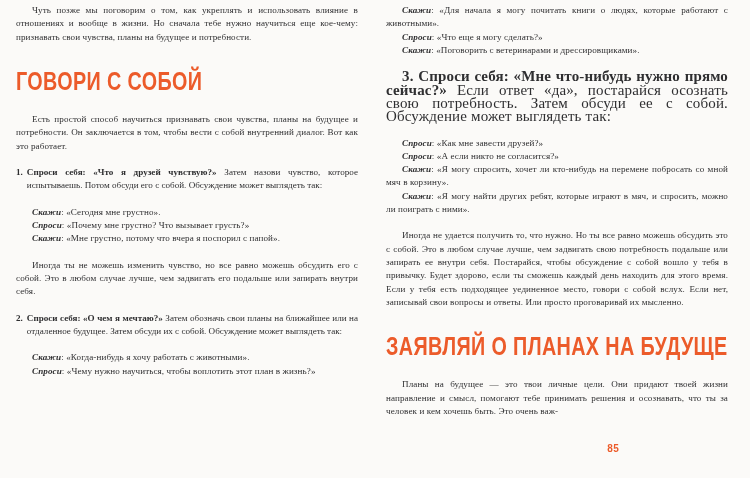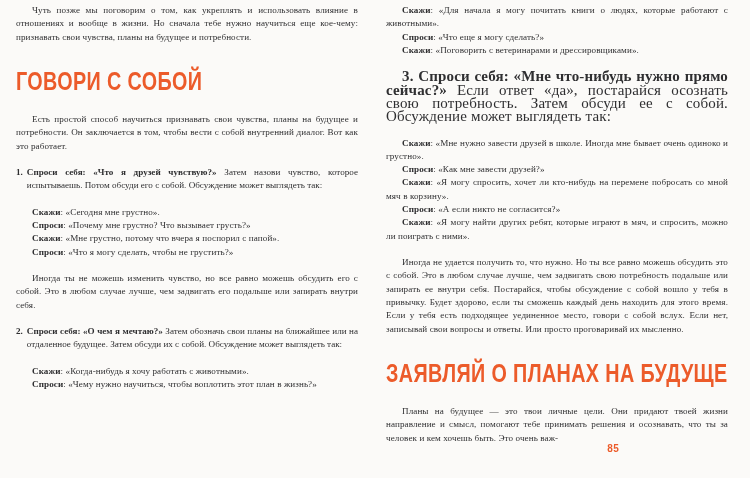--- a/index.html
+++ b/index.html
@@ -90,20 +90,21 @@
   }
   .dline {
     font-size: 9.1px;
     line-height: 13.3px;
     text-align: justify;
     text-indent: 16px;
     color: #2f2f31;
   }
   .dline .spk {
     font-weight: bold;
+    font-style: italic;
   }
 
   
   .heading {
     font-family: "Liberation Sans Narrow", "Liberation Sans", "DejaVu Sans", sans-serif;
     font-weight: bold;
     font-size: 26px;
     line-height: 30px;
     letter-spacing: 0.5px;
     color: #ec5b2a;
@@ -155,21 +156,20 @@
           <span class="lead">Спроси себя: «Что я друзей чувствую?»</span><span> Затем назови чувство, которое испытываешь. Потом обсуди его с собой. Обсуждение может выглядеть так:</span>
         </span>
       </div>
 
       <div class="gap-md"></div>
 
       <div class="dialog">
         <p class="dline"><span class="spk">Скажи</span><span>: «Сегодня мне грустно».</span></p>
         <p class="dline"><span class="spk">Спроси</span><span>: «Почему мне грустно? Что вызывает грусть?»</span></p>
         <p class="dline"><span class="spk">Скажи</span><span>: «Мне грустно, потому что вчера я поспорил с папой».</span></p>
-        <p class="dline"><span class="spk">Спроси</span><span>: «Что я могу сделать, чтобы не грустить?»</span></p>
       </div>
 
       <div class="gap-md"></div>
 
       <p class="body-par">Иногда ты не можешь изменить чувство, но все равно можешь обсудить его с собой. Это в любом случае лучше, чем задвигать его подальше или запирать внутри себя.</p>
 
       <div class="gap-md"></div>
 
       <div class="numitem">
         <span class="num">2.</span>
@@ -196,24 +196,23 @@
       </div>
 
       <div class="gap-md"></div>
 
       <p class="numitem-flat"><span class="lead">3.</span>
          <span class="lead">Спроси себя: «Мне что-нибудь нужно прямо сейчас?»</span><span> Если ответ «да», постарайся осознать свою потребность. Затем обсуди ее с собой. Обсуждение может выглядеть так:</span></p>
 
       <div class="gap-md"></div>
 
       <div class="dialog">
-        <p class="dline"><span class="spk">Скажи</span><span>: «Мне нужно завести друзей в школе. Иногда мне бывает очень одиноко и грустно».</span></p>
         <p class="dline"><span class="spk">Спроси</span><span>: «Как мне завести друзей?»</span></p>
+        <p class="dline"><span class="spk">Спроси</span><span>: «А если никто не согласится?»</span></p>
         <p class="dline"><span class="spk">Скажи</span><span>: «Я могу спросить, хочет ли кто-нибудь на перемене побросать со мной мяч в корзину».</span></p>
-        <p class="dline"><span class="spk">Спроси</span><span>: «А если никто не согласится?»</span></p>
         <p class="dline"><span class="spk">Скажи</span><span>: «Я могу найти других ребят, которые играют в мяч, и спросить, можно ли поиграть с ними».</span></p>
       </div>
 
       <div class="gap-md"></div>
 
       <p class="body-par">Иногда не удается получить то, что нужно. Но ты все равно можешь обсудить это с собой. Это в любом случае лучше, чем задвигать свою потребность подальше или запирать ее внутри себя. Постарайся, чтобы обсуждение с собой вошло у тебя в привычку. Будет здорово, если ты сможешь каждый день находить для этого время. Если у тебя есть подходящее уединенное место, говори с собой вслух. Если нет, записывай свои вопросы и ответы. Или просто проговаривай их мысленно.</p>
 
       <div class="gap-xl"></div>
 
       <div class="heading-wrap">

